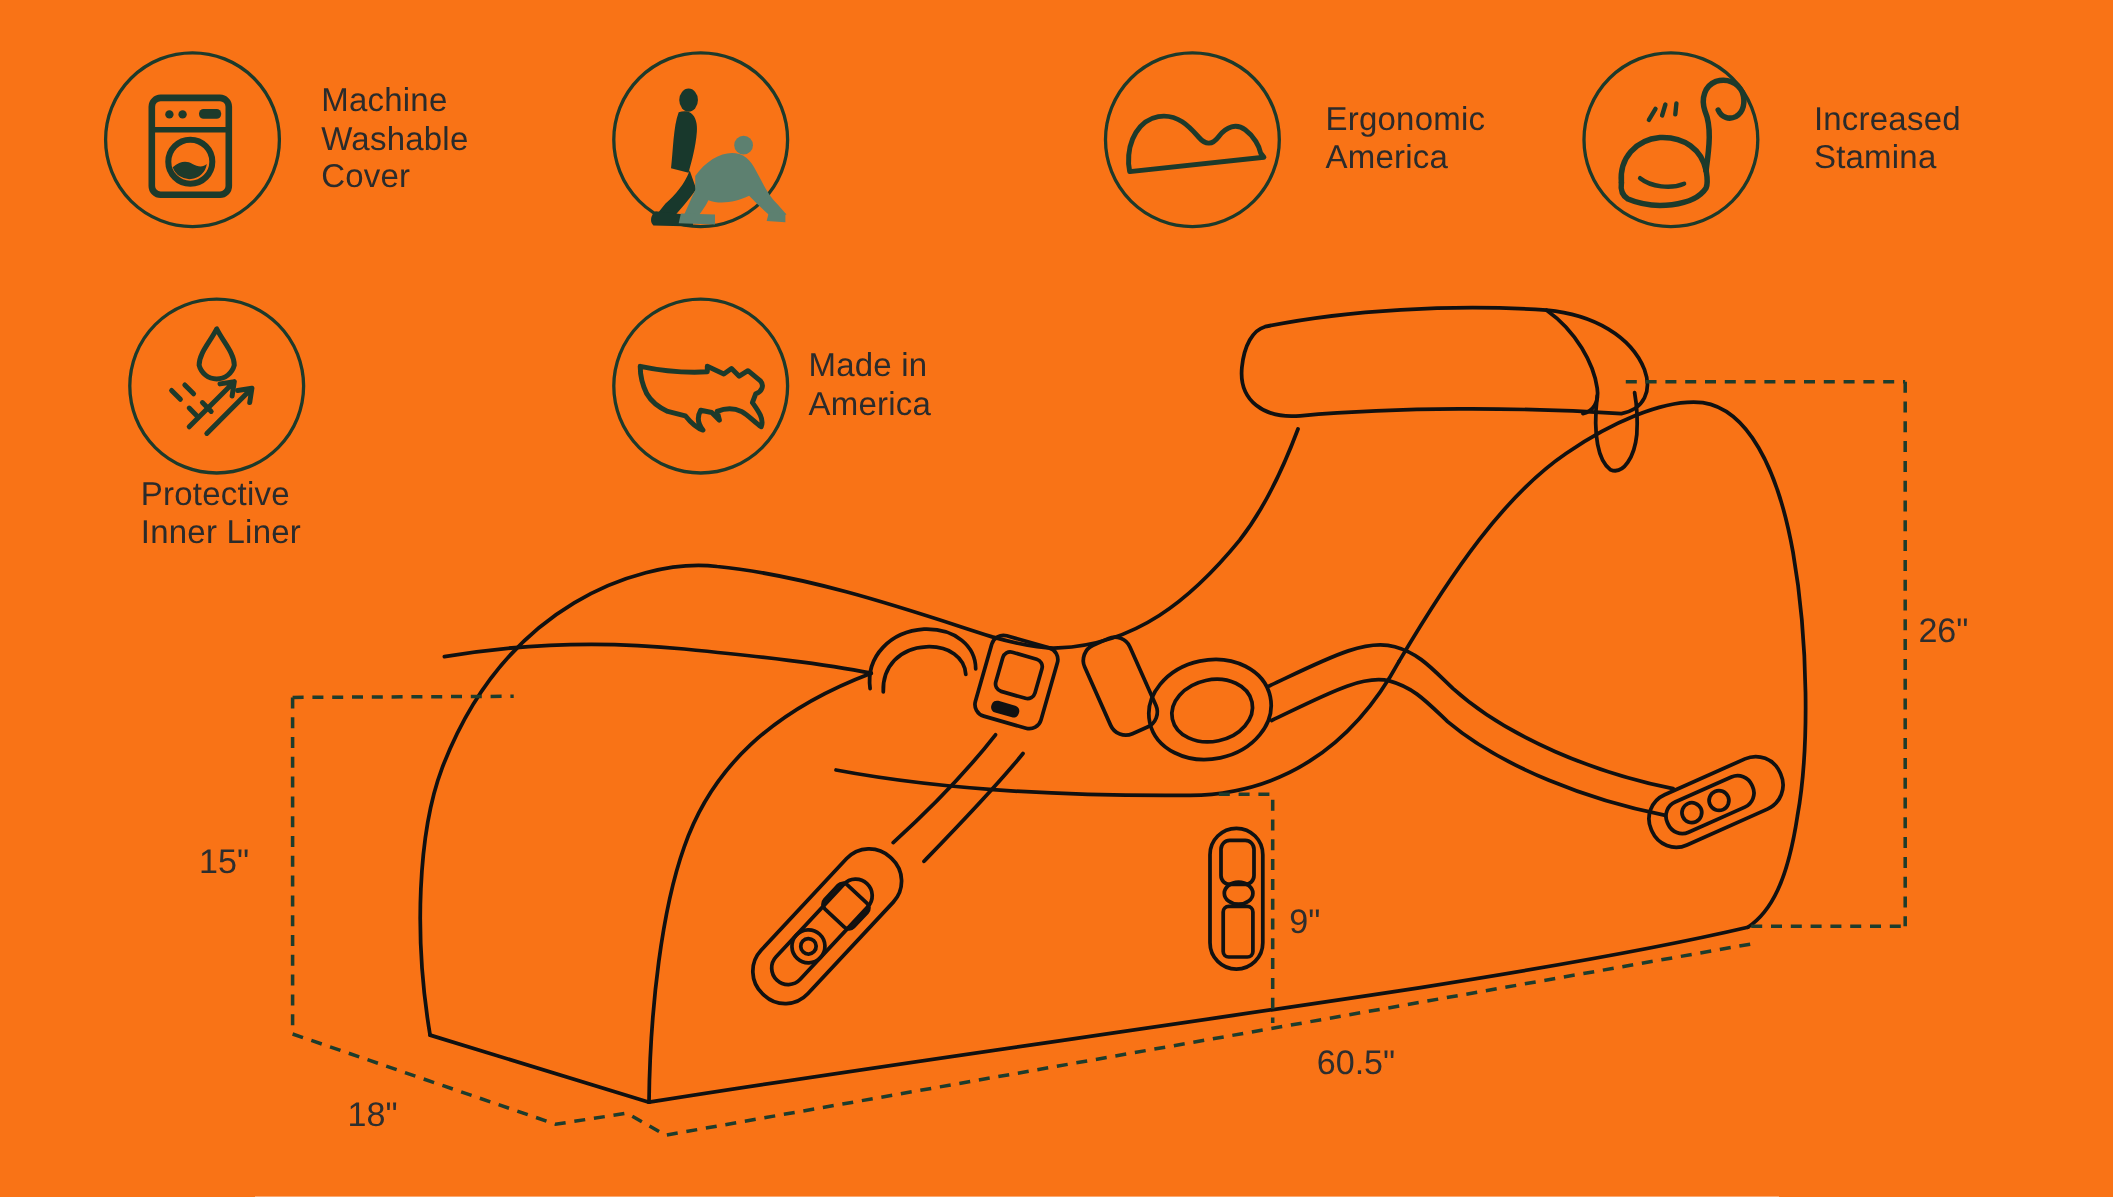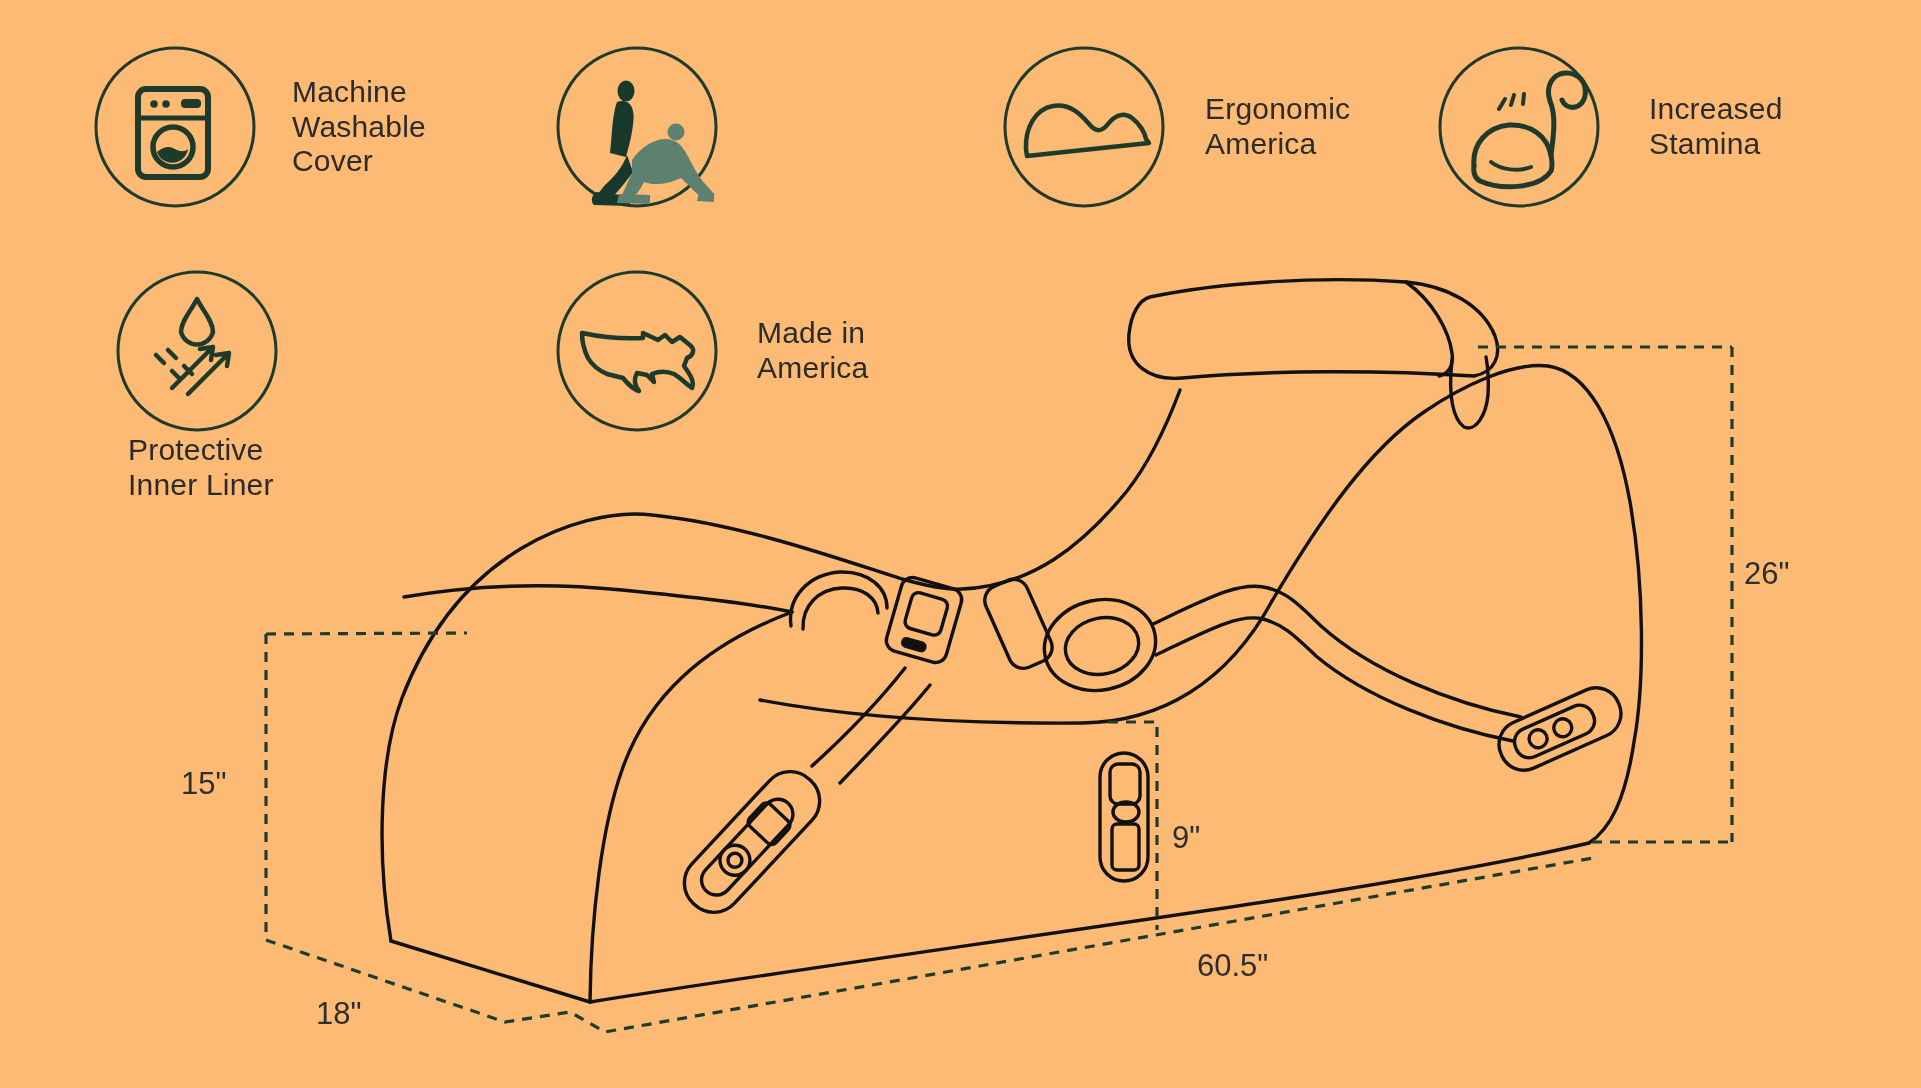--- a/index.html
+++ b/index.html
@@ -1,26 +1,26 @@
 <!DOCTYPE html>
 <html><head>
 <meta charset="utf-8">
 <style>
   html,body{margin:0;padding:0;background:#ffffff;}
-  .stage{position:relative;width:1921px;height:1088px;background:#fdba74;overflow:hidden;
+  .stage{position:relative;width:1921px;height:1088px;background:#f97316;overflow:hidden;
          font-family:"Liberation Sans", sans-serif;}
   .feature{position:absolute;display:flex;align-items:center;}
   .ring{width:164px;height:164px;flex:0 0 164px;}
   .flabel{font-size:30px;color:#2b2b2b;line-height:1.16;letter-spacing:.2px;}
   .f1{left:93px;top:45px;}  .f1 .flabel{margin-left:35px;width:168px;}
   .f2{left:555px;top:45px;} .f2 .flabel{margin-left:38px;width:138px;}
   .f3{left:1002px;top:45px;}.f3 .flabel{margin-left:39px;width:158px;}
   .f4{left:1437px;top:45px;}.f4 .flabel{margin-left:48px;width:148px;}
   .f5{left:93px;top:269px;flex-direction:column;} .f5 .flabel{margin-left:35px;width:172px;}
-  .f6{left:555px;top:269px;}.f6 .flabel{margin-left:38px;width:138px;}
+  .f6{left:555px;top:269px;}.f6 .flabel{margin-left:16px;width:138px;}
   .art{position:absolute;left:0;top:0;width:1921px;height:1088px;}
   .dim{position:absolute;font-size:31px;color:#2e2e2e;white-space:nowrap;}
   .dim-15{left:181px;top:766px;}
   .dim-18{left:316px;top:996px;}
   .dim-60{left:1197px;top:948px;}
   .dim-9{left:1172px;top:820px;}
   .dim-26{left:1744px;top:556px;}
   .ic{stroke:#1d3a2b;fill:none;stroke-linecap:round;stroke-linejoin:round;}
   .line{stroke:#111;fill:none;stroke-width:3.4;stroke-linecap:round;stroke-linejoin:round;}
   .dash{stroke:#1e3c2c;fill:none;stroke-width:3.2;stroke-dasharray:10 8;}

